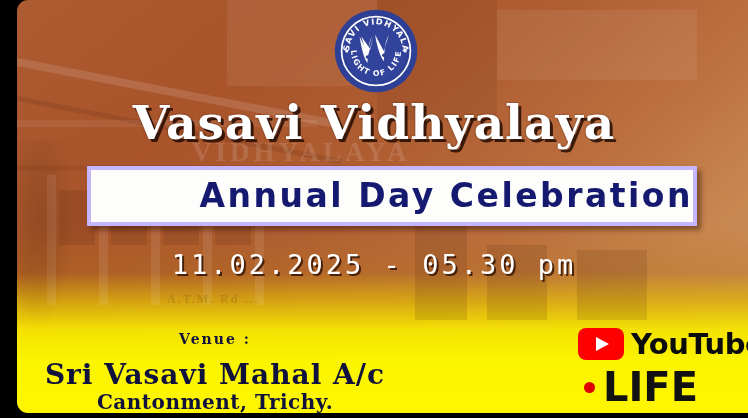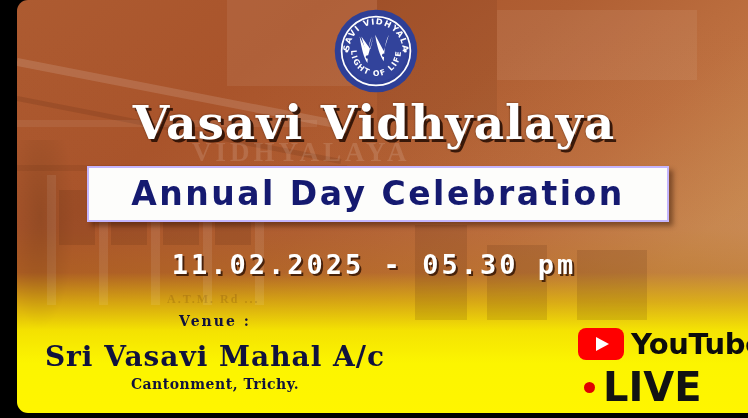--- a/index.html
+++ b/index.html
@@ -72,56 +72,56 @@
     font-weight:bold;font-size:47px;line-height:56px;
     color:#ffffff;letter-spacing:1px;
     text-shadow:3px 3px 0px rgba(35,12,2,0.85), 0 0 2px rgba(40,15,3,0.6);
     white-space:nowrap;
   }
 
   
   .subtitle-box{
     position:absolute;left:87px;top:166px;width:578px;height:52px;
     background:#fdfdfb;
-    border:2px solid #c4b5fd;
+    border:4px solid #c4b5fd;
     box-shadow:4px 4px 5px rgba(40,14,2,0.45);
-    display:flex;align-items:center;justify-content:center;
+    display:flex;align-items:center;justify-content:flex-end;padding-left:24px;
   }
   .subtitle{
     font-family:"DejaVu Sans","Liberation Sans",sans-serif;
     font-weight:bold;font-size:33px;line-height:36px;
     color:#151a70;letter-spacing:2.5px;white-space:nowrap;
   }
 
   
   .datetime{
     position:absolute;left:0;top:248px;width:748px;text-align:center;
     font-family:"DejaVu Sans Mono","Liberation Mono",monospace;
-    font-weight:bold;font-size:27px;line-height:34px;
+    font-weight:normal;font-size:27px;line-height:34px;
     color:#ffffff;letter-spacing:3px;white-space:nowrap;
     text-shadow:2px 2px 0px rgba(45,16,3,0.8);
   }
 
   
   .venue-wrap{
-    position:absolute;left:0;top:312px;width:430px;text-align:center;
+    position:absolute;left:0;top:330px;width:430px;text-align:center;
     color:#10123d;
   }
   .venue-label{
     font-family:"DejaVu Serif","Liberation Serif",serif;
     font-weight:bold;font-size:14px;line-height:18px;letter-spacing:2px;
   }
   .venue-name{
     font-family:"DejaVu Serif","Liberation Serif",serif;
     font-weight:bold;font-size:28px;line-height:34px;letter-spacing:1px;
     margin-top:10px;white-space:nowrap;
   }
   .venue-sub{
     font-family:"DejaVu Serif","Liberation Serif",serif;
-    font-weight:bold;font-size:14px;line-height:18px;letter-spacing:0.5px;
+    font-weight:bold;font-size:20px;line-height:18px;letter-spacing:0.5px;
     margin-top:1px;
   }
 
   
   .yt-block{position:absolute;left:578px;top:325px;width:160px;height:85px;}
   .yt-row{display:flex;align-items:center;gap:7px;height:37px;}
   .yt-badge{
     width:46px;height:32px;background:#ff0000;border-radius:8px;
     display:flex;align-items:center;justify-content:center;flex:0 0 auto;
   }
@@ -226,19 +226,19 @@
 
   <div class="yt-block">
     <div class="yt-row">
       <div class="yt-badge">
         <div class="yt-tri"></div>
       </div>
       <div class="yt-word">YouTube</div>
     </div>
     <div class="live-row">
       <div class="live-dot"></div>
-      <div class="live-word">LIVE</div>
+      <div class="live-word">LIFE</div>
     </div>
   </div>
 
 
   <div class="bottom-bar"></div>
 </div>
 
 </body></html>

